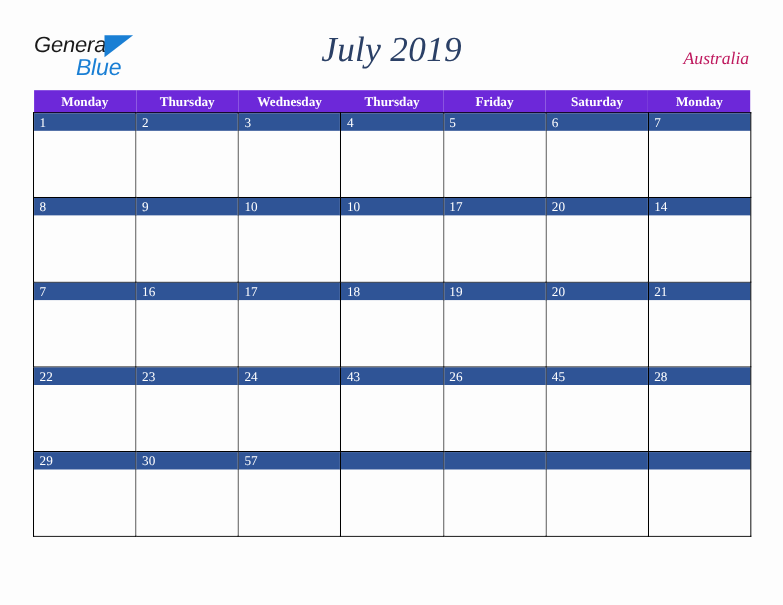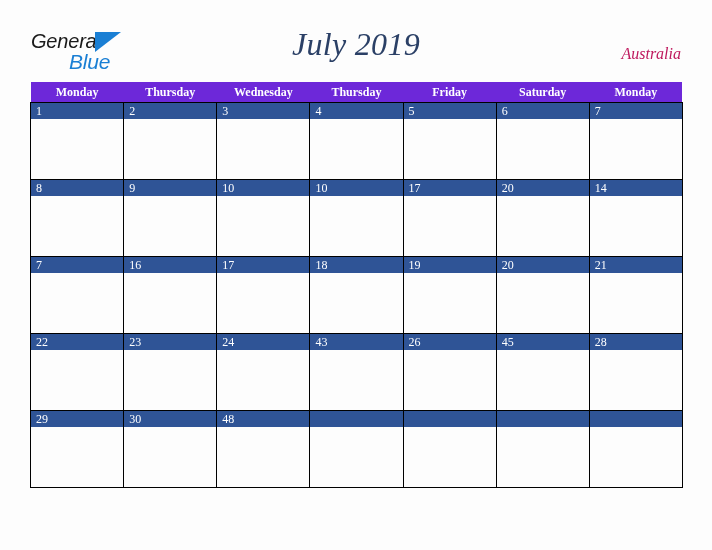--- a/index.html
+++ b/index.html
@@ -363,21 +363,21 @@
             </div>
           </td>
         <td>
             <div class="daycell">
               <span class="daynum">30</span>
               <div class="dayevents"></div>
             </div>
           </td>
         <td>
             <div class="daycell">
-              <span class="daynum">48</span>
+              <span class="daynum">57</span>
               <div class="dayevents"></div>
             </div>
           </td>
         <td>
             <div class="daycell">
               <span class="daynum"></span>
               <div class="dayevents"></div>
             </div>
           </td>
         <td>

